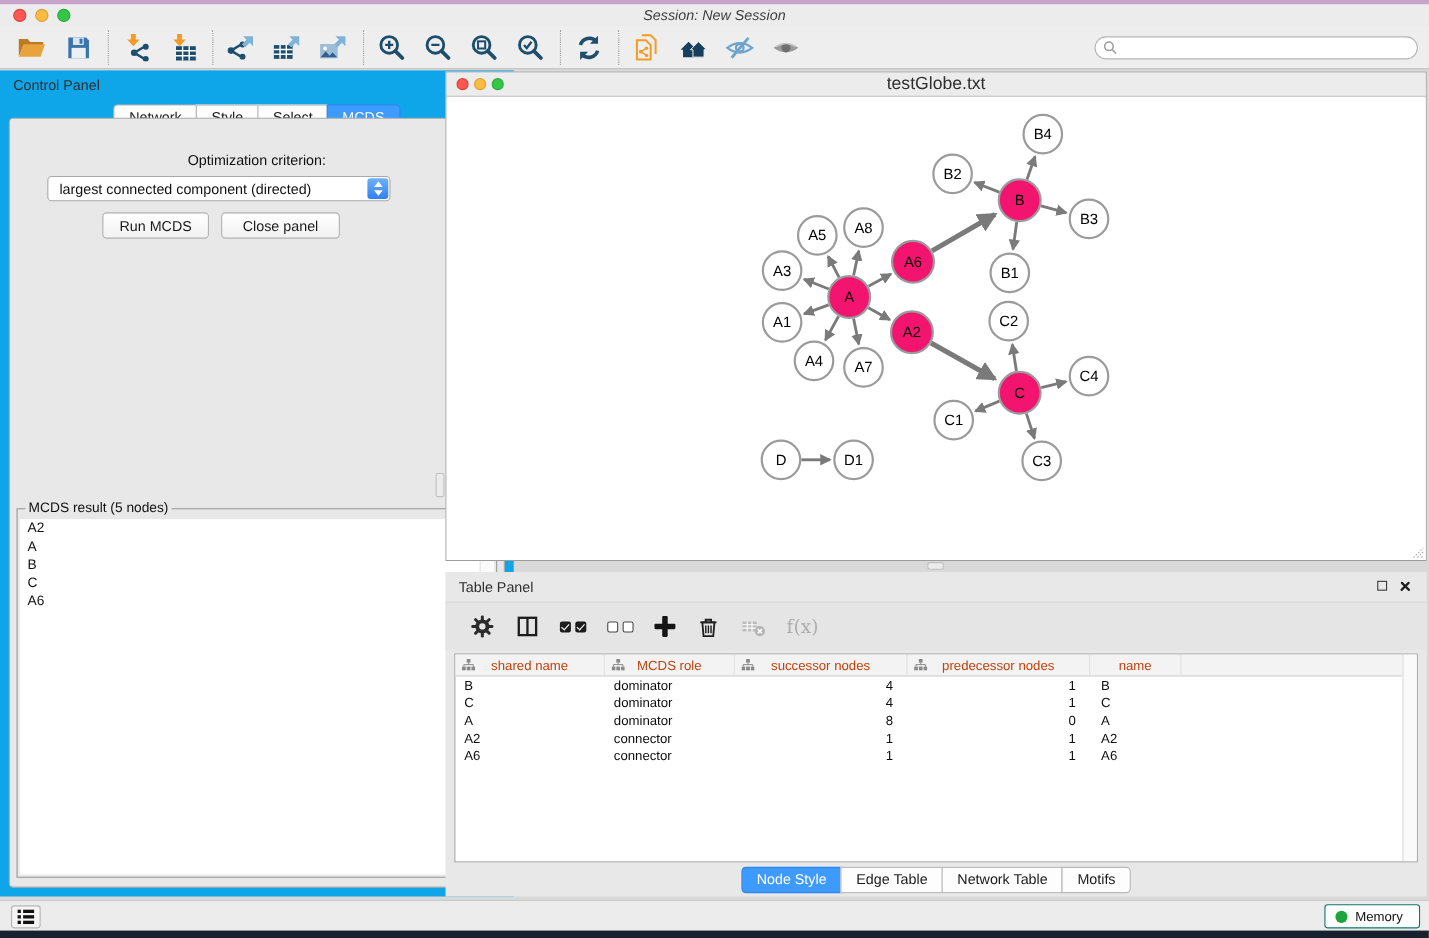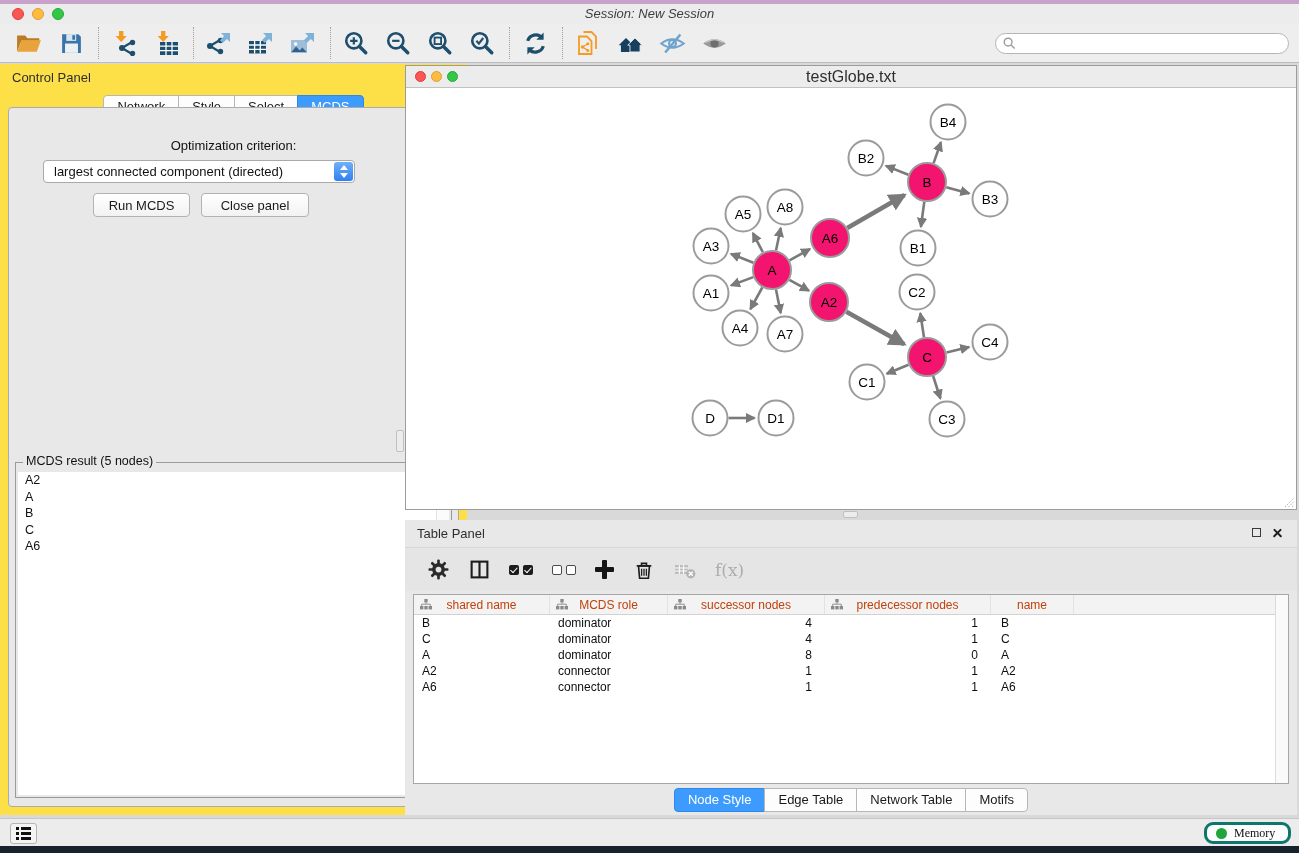--- a/index.html
+++ b/index.html
@@ -19,21 +19,21 @@
   .light.green { background:#33c748; border:1px solid #27aa35; }
   #titlebar .wtitle { text-align:center; font-size:13px; line-height:19px; color:#3e3e3e; }
   #toolbar { position:absolute; left:0; top:24px; right:0; height:39px; background:#eeeeee;
     border-bottom:1px solid #bcbcbc; display:flex; align-items:center; padding-left:14px; }
   .tbtn { width:30px; height:32px; display:flex; align-items:center; justify-content:center; margin-right:12px; }
   .tsep { border-left:1px dotted #9e9e9e; height:32px; margin:0 10px 0 0; }
   #search-wrap { margin-left:auto; margin-right:10px; width:294px; height:21px; background:#fff;
     border:1px solid #b5b5b5; border-radius:11px; display:flex; align-items:center; padding-left:7px; }
   #search-wrap input { border:none; outline:none; flex:1; font-size:12px; background:transparent; margin-left:4px; font-family:"Liberation Sans",sans-serif; }
   
-  #control-panel { position:absolute; left:0; top:64px; width:467px; height:751px; background:#fde047; }
+  #control-panel { position:absolute; left:0; top:64px; width:467px; height:751px; background:#0ea5e9; }
   .panel-header { position:relative; height:26px; }
   .panel-header .ptitle { position:absolute; left:12px; top:6px; font-size:13px; color:#2e2e2e; }
   .float-icon { position:absolute; top:8px; width:9px; height:9px; border:1.5px solid #3a3a3a; }
   .x-icon { position:absolute; top:7px; width:11px; height:11px; }
   .x-icon::before,.x-icon::after { content:""; position:absolute; left:0; top:4.5px; width:11px; height:2.4px; background:#1f1f1f; border-radius:1px; }
   .x-icon::before { transform:rotate(45deg); } .x-icon::after { transform:rotate(-45deg); }
   #cp-float { right:28px; } #cp-close { right:11px; }
   .seg-tabs { display:flex; justify-content:center; }
   #cp-tabs { position:absolute; left:0; right:0; top:31px; }
   .seg-tab { font-size:13px; padding:3px 13px 4px; background:#fdfdfd; border:1px solid #b7b7b7; margin-left:-1px; color:#1a1a1a; }
@@ -89,21 +89,21 @@
   .td.al { padding-left:8px; text-align:left; } .td.ar { padding-right:13px; text-align:right; } .td.name { padding-left:10px; }
   #tp-scroll { position:absolute; right:0; top:0; bottom:0; width:13px; background:#fafafa; border-left:1px solid #dcdcdc; }
   #tp-tabs { position:absolute; left:0; right:0; top:268px; }
   
   #status-bar { position:absolute; left:0; right:0; top:818px; height:28px; background:#ececec; border-top:1px solid #c6c6c6; }
   #list-btn { position:absolute; left:10px; top:4px; width:27px; height:21px; background:#f4f4f4; border:1px solid #b5b5b5; border-radius:3px; display:flex; align-items:center; justify-content:center; }
   .list-ic { width:15px; }
   .list-ic .row { display:flex; align-items:center; margin:2px 0; }
   .list-ic .dot { width:3px; height:3px; background:#111; margin-right:2px; }
   .list-ic .ln { flex:1; height:3px; background:#111; }
-  #memory-btn { position:absolute; right:8px; top:3px; width:87px; height:22px; background:#fdfdfd; border:3px solid #0f766e; border-radius:9px; display:flex; align-items:center;font-family:Liberation Serif, serif; }
+  #memory-btn { position:absolute; right:8px; top:3px; width:87px; height:22px; background:#fdfdfd; border:1px solid #0f766e; border-radius:3px; display:flex; align-items:center; }
   #memory-dot { width:11px; height:11px; border-radius:50%; background:#1ea53c; margin-left:9px; }
   #memory-btn span.mlabel { font-size:12px; margin-left:7px; color:#111; }
   #desktop-strip { position:absolute; left:0; right:0; top:846px; height:7px; background:#18222e; }
 </style>
 </head>
 <body>
 
 <div id="top-strip"></div>
 <div id="titlebar">
   <div class="lights">

